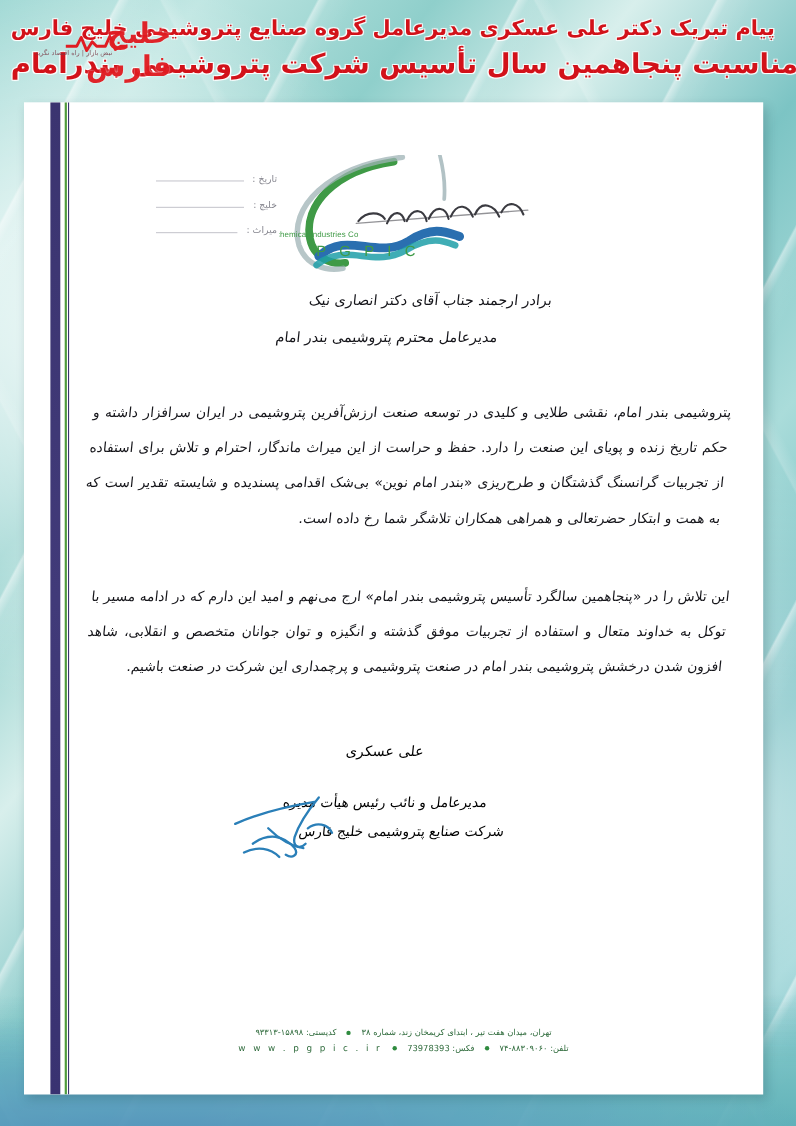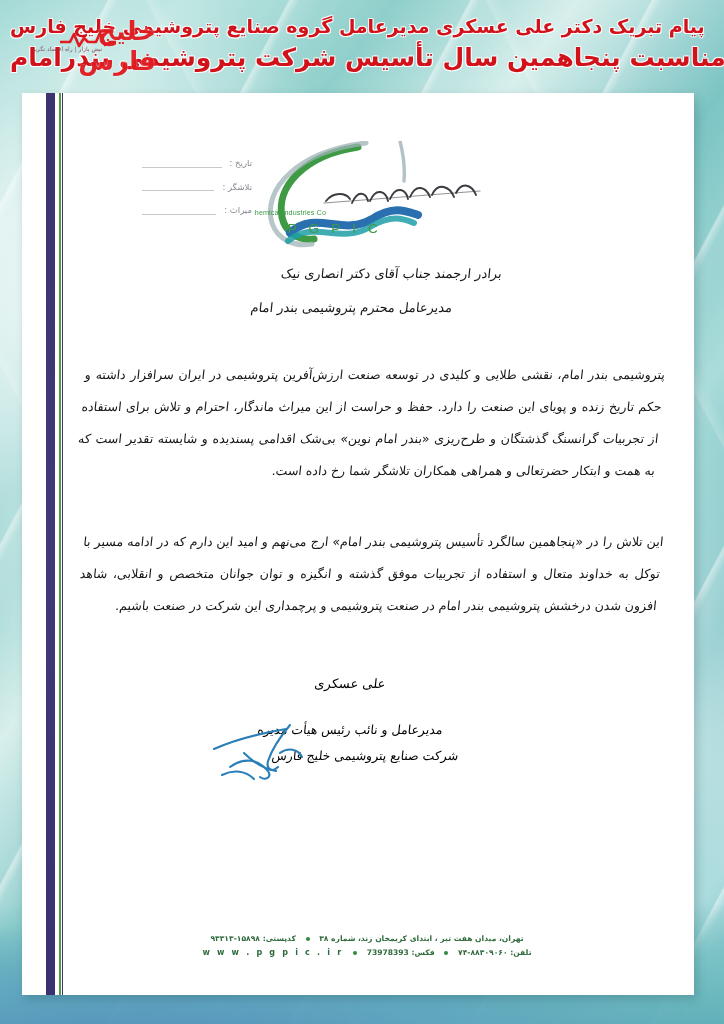--- a/index.html
+++ b/index.html
@@ -213,21 +213,21 @@
     left: 120px;
     top: 18px;
     width: 110px;
     direction: rtl;
     color: #8e8e96;
     font-size: 8.5px;
     line-height: 1;
   }
   .field-row {
     display: flex;
-    align-items: flex-end;
+    align-items: flex-start;
     gap: 8px;
     margin-bottom: 15px;
     white-space: nowrap;
   }
   .field-label { color: #86868f; font-size: 8.5px; }
   .field-rule {
     flex: 1;
     height: 1px;
     background: #c8c8cf;
     margin-top: 5px;
@@ -304,21 +304,21 @@
     left: 52px;
     right: 34px;
     bottom: 34px;
     direction: rtl;
     text-align: center;
     color: #2f6b3c;
     font-size: 7.6px;
     line-height: 1.85;
     letter-spacing: .2px;
   }
-  .foot-line { white-space: nowrap; font-weight: bold; }
+  .foot-line { white-space: nowrap; }
   .dot {
     display: inline-block;
     width: 4px; height: 4px;
     border-radius: 50%;
     background: #2f8b3f;
     margin: 0 7px;
     vertical-align: middle;
   }
   .url {
     direction: ltr;
@@ -389,21 +389,21 @@
           <text x="128" y="92" font-family="Liberation Sans, sans-serif" font-size="13.5" fill="#3f9a46" letter-spacing="4.2">P G P I C</text>
         </svg>
       </div>
 
       <div class="fields">
         <div class="field-row">
           <span class="field-label">تاریخ :</span>
           <span class="field-rule"></span>
         </div>
         <div class="field-row">
-          <span class="field-label">تلاشگر :</span>
+          <span class="field-label">خلیج :</span>
           <span class="field-rule"></span>
         </div>
         <div class="field-row">
           <span class="field-label">میراث :</span>
           <span class="field-rule"></span>
         </div>
       </div>
 
     </div>
 

